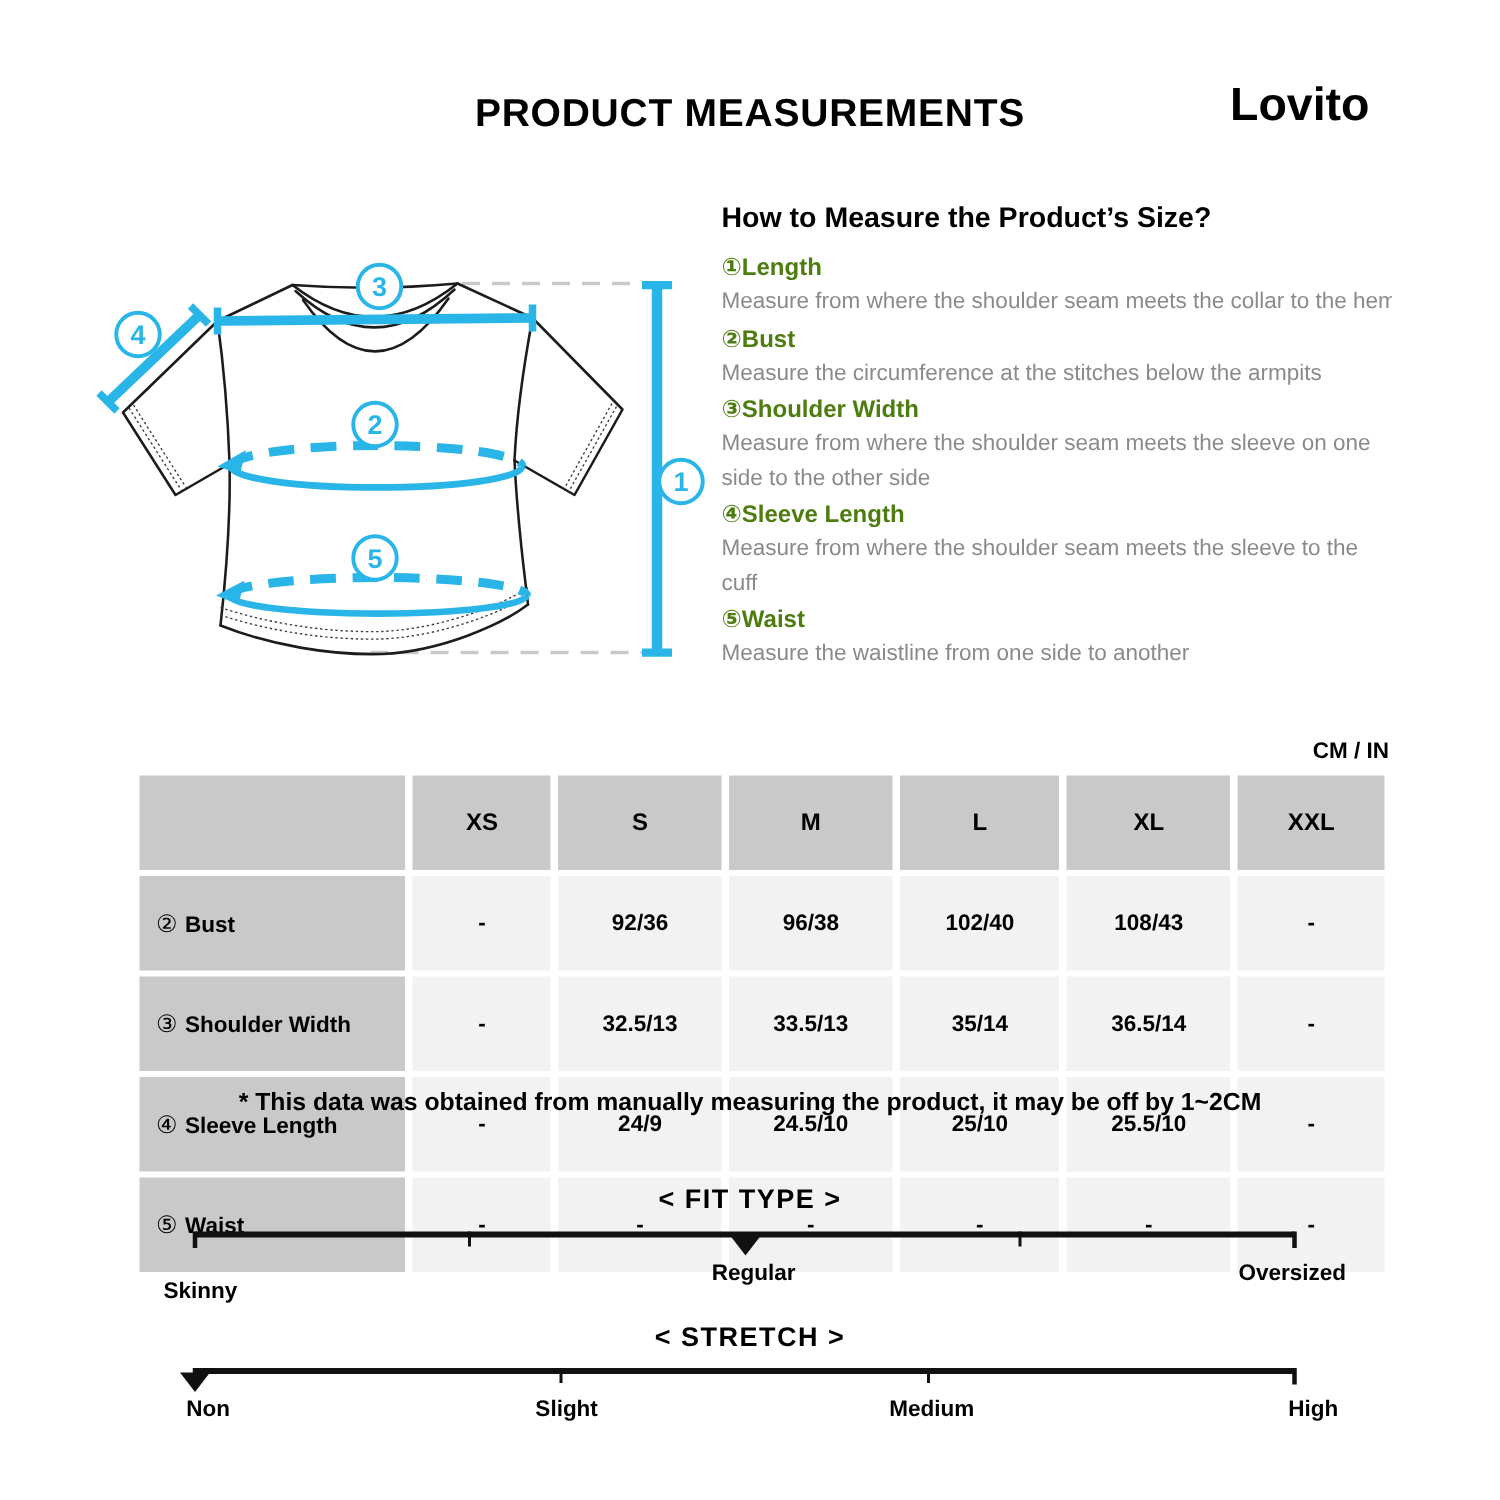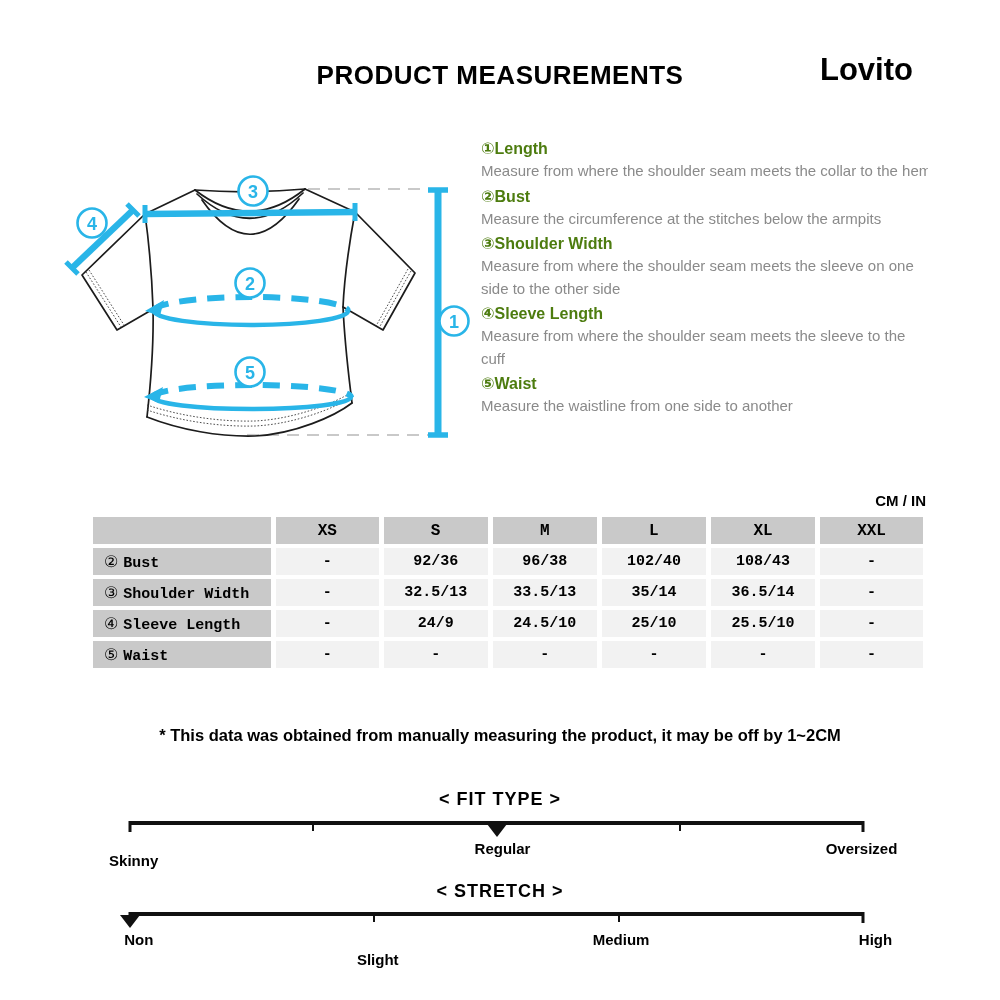--- a/index.html
+++ b/index.html
@@ -20,22 +20,22 @@
   .hname{font-size:16px;font-weight:bold;line-height:23px;margin-top:2px;color:#4d7c0f;}
   .hname .cnum{font-size:16px;}
   .hdesc{font-size:15px;color:#8a8a8a;line-height:22.5px;width:452px;}
 
   
   .unit{position:absolute;left:88px;top:492px;width:844px;text-align:right;
         padding-right:6px;font-size:15px;font-weight:bold;box-sizing:border-box;}
 
   
   .size-table{position:absolute;left:88px;top:513px;border-collapse:separate;border-spacing:5px 4px;}
-  .size-table th,.size-table td{height:27px;padding:0;font-size:15px;font-weight:bold;
-        text-align:center;vertical-align:middle;white-space:nowrap;font-family:Liberation Mono, monospace;}
+  .size-table th,.size-table td{height:27px;padding:18px;font-size:15px;font-weight:bold;
+        text-align:center;vertical-align:middle;white-space:nowrap;}
   .size-table th{background:#c9c9c9;width:106px;font-size:16px;}
   .size-table th.corner{width:168px;background:#c9c9c9;}
   .size-table td.rowlabel{background:#c9c9c9;text-align:left;padding-left:11px;width:168px;}
   .size-table td.val{background:#f2f2f2;width:106px;}
   .rowlabel .cnum{font-size:16px;margin-right:5px;font-weight:normal;}
 
   
   .note{position:absolute;left:0;top:726px;width:1000px;text-align:center;
         font-size:16.5px;font-weight:bold;}
 
@@ -119,20 +119,21 @@
       <circle cx="200" cy="133" r="14.5" fill="#fff" stroke="#29b5e8" stroke-width="2.6"></circle>
       <text x="200" y="139.5">2</text>
       <circle cx="200" cy="222" r="14.5" fill="#fff" stroke="#29b5e8" stroke-width="2.6"></circle>
       <text x="200" y="228.5">5</text>
       <circle cx="404" cy="171" r="14.5" fill="#fff" stroke="#29b5e8" stroke-width="2.6"></circle>
       <text x="404" y="177.5">1</text>
     </g>
   </svg>
 
   <div class="howto">
+    <div class="howto-heading">How to Measure the Product’s Size?</div>
 
     <div>
       <div class="hname"><span class="cnum">①</span><span>Length</span></div>
       <div class="hdesc">Measure from where the shoulder seam meets the collar to the hem</div>
     </div>
     <div>
       <div class="hname"><span class="cnum">②</span><span>Bust</span></div>
       <div class="hdesc">Measure the circumference at the stitches below the armpits</div>
     </div>
     <div>
@@ -218,18 +219,18 @@
 
   <div class="scale-head" style="top:881px;">&lt; STRETCH &gt;</div>
   <div class="scale" style="top:912px;">
     <div class="scale-line"></div>
     <div class="tick end" style="left:0%;"></div>
     <div class="tick mid" style="left:33.33%;"></div>
     <div class="tick mid" style="left:66.67%;"></div>
     <div class="tick end" style="left:100%;"></div>
     <div class="marker" style="left:0%;"></div>
     <div class="slabel" style="left:1.2%;">Non</div>
-    <div class="slabel" style="left:33.8%;margin-top:20px;">Slight</div>
+    <div class="slabel" style="left:33.8%;">Slight</div>
     <div class="slabel" style="left:67%;">Medium</div>
     <div class="slabel" style="left:99.8%;margin-left:14px;">High</div>
   </div>
 
 </div>
 
 </body></html>

